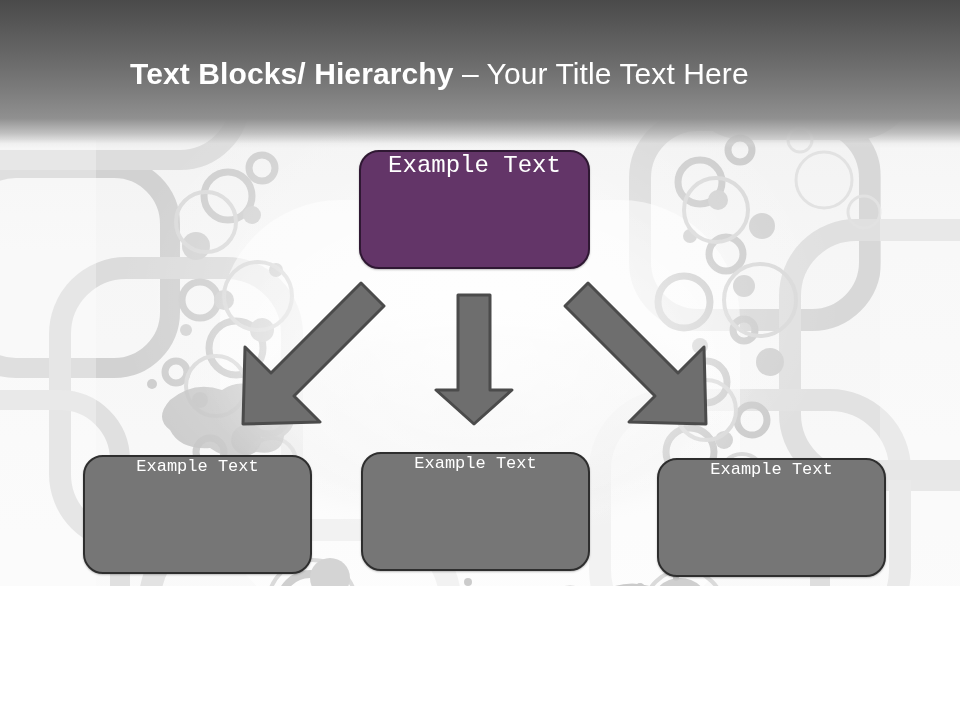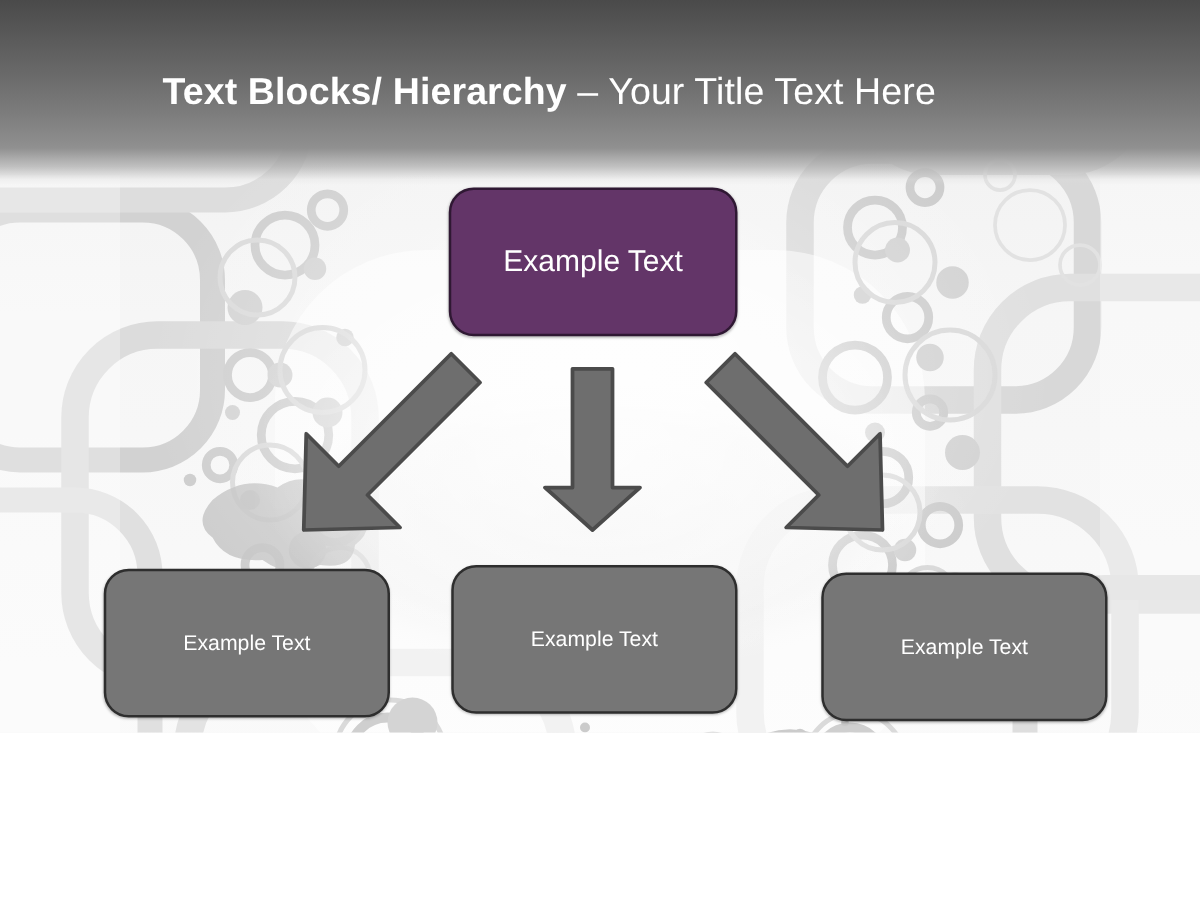--- a/index.html
+++ b/index.html
@@ -64,27 +64,27 @@
   }
   #page-title .t-strong { font-weight:bold; }
   #page-title .t-light  { font-weight:normal; }
 
   
   #diagram { position:absolute; inset:0; z-index:4; }
 
   .node {
     position:absolute;
     display:flex;
-    align-items:center;
     justify-content:center;
     text-align:center;
     color:#ffffff;
     border-radius:18px;
     border:2px solid #2e2e2e;
     box-shadow:0 1px 2px rgba(0,0,0,0.25);
+    font-family:Liberation Mono, monospace;
   }
 
   #node-top {
     left:359px; top:150px;
     width:231px; height:119px;
     background:#633568;
     border-color:#2f1833;
     border-radius:20px;
     font-size:24px;
   }

